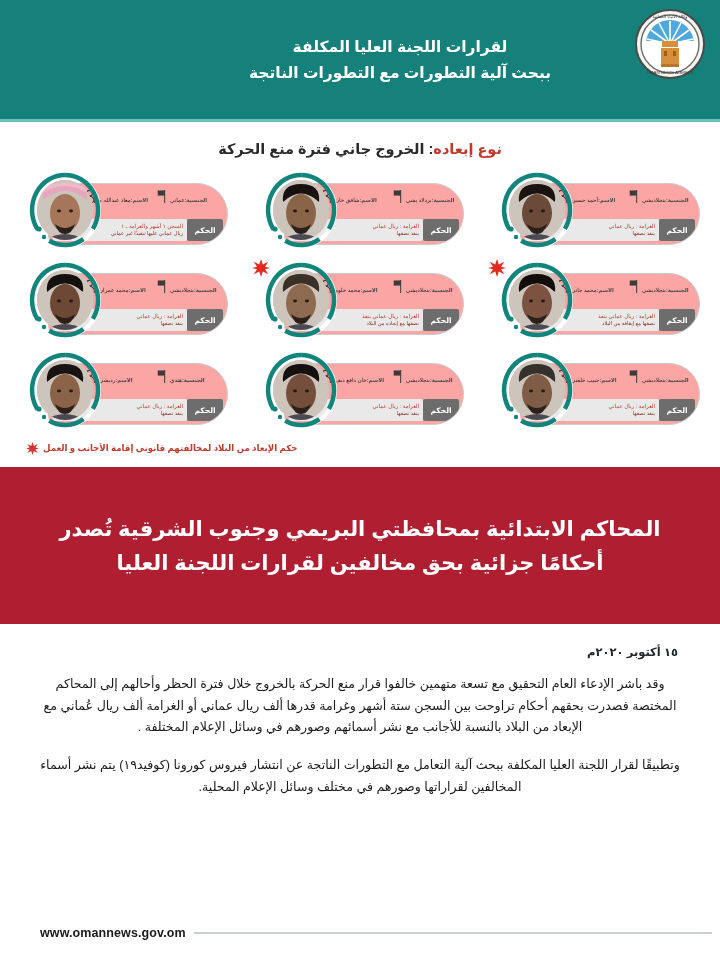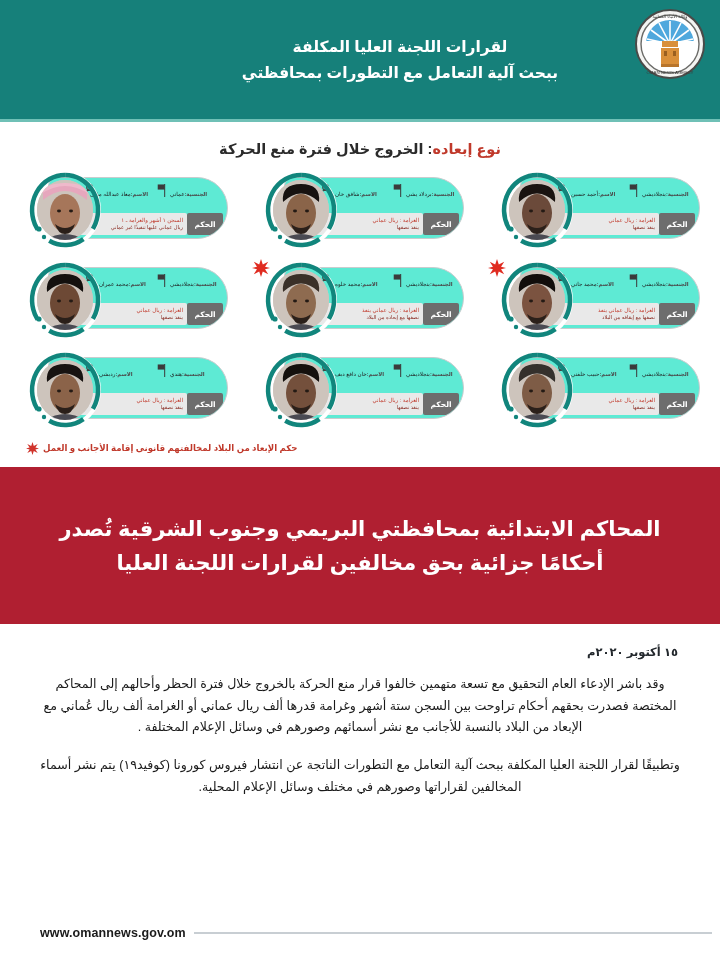--- a/index.html
+++ b/index.html
@@ -70,24 +70,24 @@
     justify-content:space-between;
     margin-bottom:12px;
   }
   .card {
     position:relative;
     width:208px;
     height:78px;
   }
   .card-body {
     position:absolute;
-    right:0; top:6px;
+    right:0; top:12px;
     width:180px;
     height:62px;
-    background:#5eead4;
+    background:#fca5a5;
     border:1.2px solid #c9ccce;
     border-radius:10px 34px 34px 10px;
     overflow:hidden;
   }
   .card-fields {
     display:flex;
     flex-direction:row;
     height:34px;
     padding:4px 8px 0 34px;
     justify-content:flex-start;
@@ -280,21 +280,21 @@
     background:#c8ced3;
     margin-left:8px;
   }
 </style>
 </head>
 <body>
 
 <div class="header">
   <div class="header-inner">
     <div class="header-line">لقرارات اللجنة العليا المكلفة</div>
-    <div class="header-line">ببحث آلية التعامل مع التطورات بمحافظتي</div>
+    <div class="header-line">ببحث آلية التطورات مع التطورات الناتجة</div>
   </div>
   <div class="header-logo">
     <svg viewBox="0 0 72 72" width="72" height="72">
       <circle cx="36" cy="36" r="34" fill="#f4f4f2" stroke="#4a4a48" stroke-width="2"></circle>
       <circle cx="36" cy="36" r="29" fill="#ffffff" stroke="#6b6b68" stroke-width="1.4"></circle>
       <path d="M12 36 A24 24 0 0 1 60 36 Z" fill="#4fa8dd"></path>
       <g stroke="#ffffff" stroke-width="1.6">
         <line x1="36" y1="36" x2="36" y2="13"></line>
         <line x1="36" y1="36" x2="25" y2="15"></line>
         <line x1="36" y1="36" x2="47" y2="15"></line>
@@ -309,21 +309,21 @@
       <path d="M30 43 h3 v5 h-3 z M39 43 h3 v5 h-3 z" fill="#9a5f20"></path>
       <path d="M27 56 h18 v3 h-18 z" fill="#b8752c"></path>
       <text x="36" y="10" font-size="4.4" fill="#3a3a38" text-anchor="middle" font-family="'Liberation Sans',sans-serif">وكالة الأنباء العمانية</text>
       <text x="36" y="66" font-size="4.4" fill="#3a3a38" text-anchor="middle" font-family="'Liberation Sans',sans-serif">OMAN NEWS AGENCY</text>
     </svg>
   </div>
 </div>
 <div class="header-rule"></div>
 
 <div class="crime-type">
-  <span class="label">نوع إبعاده</span><span>: الخروج خلال فترة منع الحركة</span>
+  <span class="label">نوع إبعاده</span><span>: الخروج جاني فترة منع الحركة</span>
 </div>
 
 <div class="cards-area">
   <div class="card-row">
     <div class="card">
         <div class="card-body">
           <div class="card-fields">
             <div class="field">
               <span class="field-icon"><svg viewBox="0 0 14 16" width="13" height="15">
                   <line x1="11.5" y1="1" x2="11.5" y2="15" stroke="#3b3b3b" stroke-width="1.1"></line>

